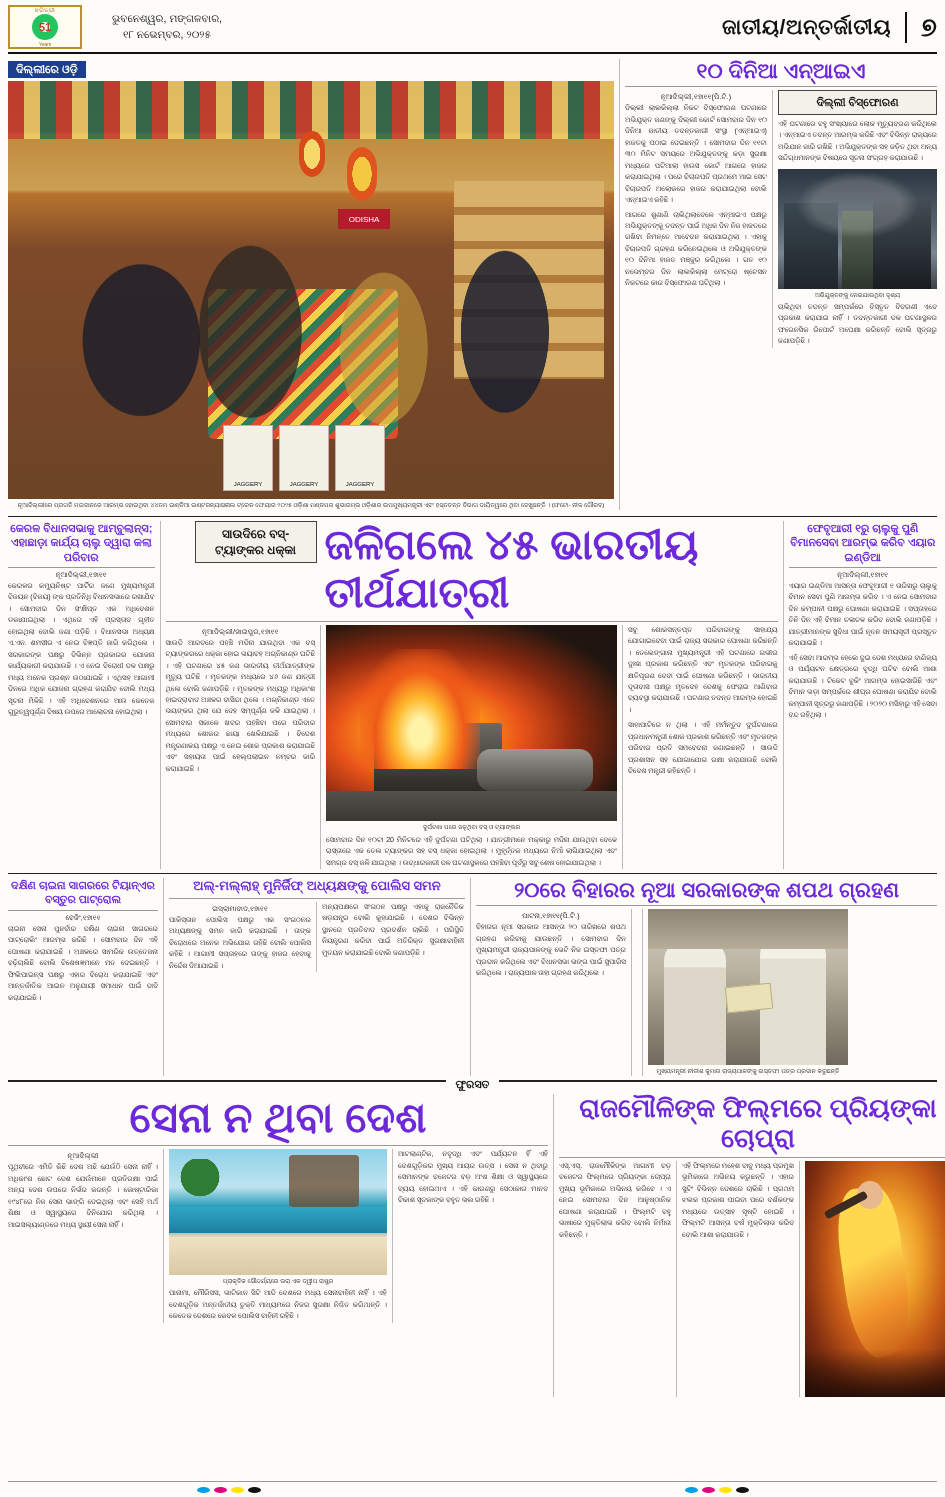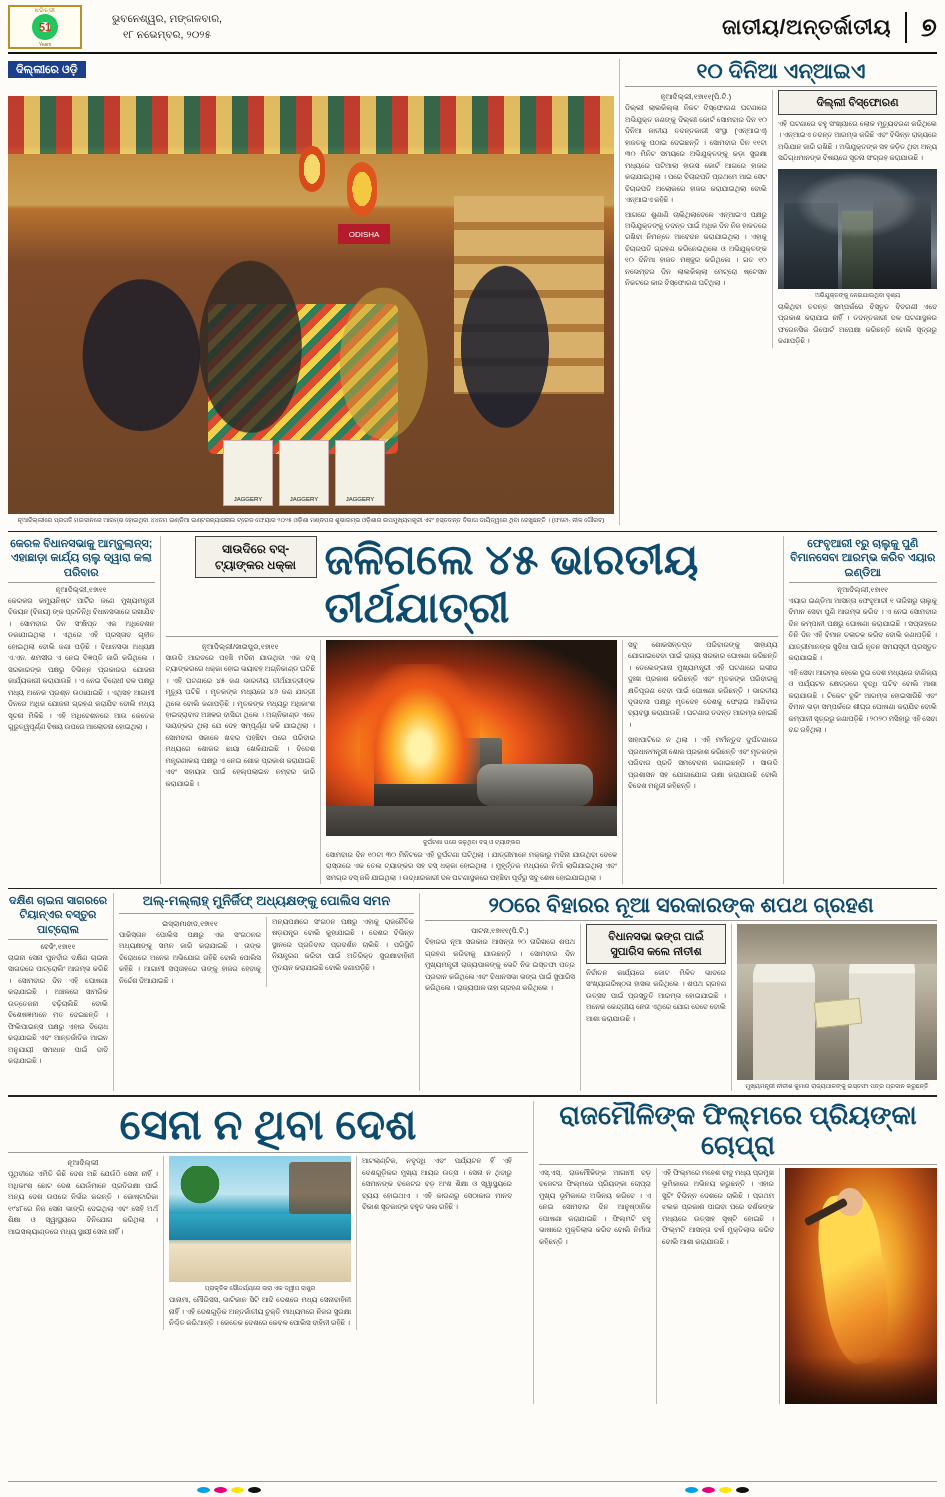--- a/index.html
+++ b/index.html
@@ -87,21 +87,21 @@
   }
   .body-text {
     font-size: 7.1px;
     line-height: 1.62;
     text-align: justify;
     color: #1a1a1a;
     word-spacing: -0.3px;
     hyphens: auto;
   }
   .headline {
-    font-weight: bold; line-height: 1.15; color:#0c4a6e;
+    font-weight: bold; line-height: 1.15; color:#6d28d9;
   }
   .h-xxl { font-size: 42px; }
   .h-xl  { font-size: 26px; }
   .h-l   { font-size: 21px; }
   .h-s   { font-size: 13px; }
   .h-xs  { font-size: 11px; }
   .center { text-align:center; }
 
   .subhead-box {
     border: 1px solid #444;
@@ -173,21 +173,21 @@
       <div>୧୮ ନଭେମ୍ବର, ୨୦୨୫</div>
     </div>
     <div class="masthead-spacer"></div>
     <div class="section-title">ଜାତୀୟ/ଅନ୍ତର୍ଜାତୀୟ</div>
     <div class="page-no">୭</div>
   </div>
 
   <div class="cols" style="margin-top:5px;">
 
     <div style="width:606px;">
-      <div style="margin-bottom:18px;">
+      <div style="margin-bottom:3px;">
         <span class="label-tag">ଦିଲ୍ଲୀରେ ଓଡ଼ି</span>
       </div>
       <div class="photo ph-stall" style="height:418px;">
         <div style="position:absolute;left:0;top:0;right:0;height:58px;background:repeating-linear-gradient(90deg,#c8402f 0 16px,#f2d36a 16px 32px,#2a6e4f 32px 48px);opacity:.85;"></div>
         <div style="position:absolute;left:56%;top:66px;width:30px;height:54px;background:radial-gradient(ellipse at 50% 50%,#f5c842 0 45%,#e0541e 46% 100%);border-radius:50%/40%;"></div>
         <div style="position:absolute;left:48%;top:50px;width:26px;height:46px;background:radial-gradient(ellipse at 50% 50%,#f7d86a 0 45%,#d84a1a 46% 100%);border-radius:50%/40%;"></div>
         <div style="position:absolute;right:10px;top:100px;width:150px;bottom:120px;background:repeating-linear-gradient(180deg,#d9b06a 0 26px,#b07b3a 26px 34px);"></div>
         <div style="position:absolute;left:200px;bottom:60px;width:190px;height:150px;background:repeating-linear-gradient(135deg,#e04a2f 0 7px,#f3d04a 7px 14px,#2f7d5a 14px 21px);border-radius:6px;"></div>
         <div style="position:absolute;left:330px;top:128px;width:52px;height:20px;background:#b41c2c;color:#fff;font-size:8px;display:flex;align-items:center;justify-content:center;">ODISHA</div>
         <div class="ph-overlay-figs"></div>
@@ -258,21 +258,21 @@
         </div>
         <div class="vrule"></div>
         <div style="width:292px;">
           <div class="photo ph-fire" style="height:196px;">
             <div style="position:absolute;left:48px;bottom:28px;width:128px;height:70px;background:linear-gradient(180deg,#6d6a63,#2a2723);border-radius:3px;"></div>
             <div style="position:absolute;right:24px;bottom:30px;width:116px;height:42px;background:linear-gradient(180deg,#9a9891,#4a4843);border-radius:14px;"></div>
             <div style="position:absolute;left:34px;bottom:52px;width:120px;height:120px;background:radial-gradient(ellipse at 50% 70%,#fff3a8 0 12%,#ffb72c 30%,#ef5a18 52%,rgba(160,50,15,0) 78%);"></div>
             <div style="position:absolute;left:0;right:0;bottom:0;height:30px;background:linear-gradient(180deg,#55514c,#3a3733);"></div>
           </div>
           <div class="caption">ଦୁର୍ଘଟଣା ପରେ ଜଳୁଥିବା ବସ୍ ଓ ଟ୍ୟାଙ୍କର</div>
-          <div class="body-text" style="margin-top:3px;">ସୋମବାର ଦିନ ୧୦ଟା ୩୦ ମିନିଟରେ ଏହି ଦୁର୍ଘଟଣା ଘଟିଥିଲା । ଯାତ୍ରୀମାନେ ମକ୍କାରୁ ମଦିନା ଯାଉଥିବା ବେଳେ ରାସ୍ତାରେ ଏକ ତେଲ ଟ୍ୟାଙ୍କର ସହ ବସ୍ ଧକ୍କା ହୋଇଥିଲା । ମୁହୂର୍ତ୍ତକ ମଧ୍ୟରେ ନିଆଁ ଲାଗିଯାଇଥିଲା ଏବଂ ସମଗ୍ର ବସ୍ ଜଳି ଯାଇଥିଲା । ଉଦ୍ଧାରକାରୀ ଦଳ ଘଟଣାସ୍ଥଳରେ ପହଞ୍ଚିବା ପୂର୍ବରୁ ସବୁ ଶେଷ ହୋଇଯାଇଥିଲା ।</div>
+          <div class="body-text" style="margin-top:3px;">ସୋମବାର ଦିନ ୧୦ଟା 20 ମିନିଟରେ ଏହି ଦୁର୍ଘଟଣା ଘଟିଥିଲା । ଯାତ୍ରୀମାନେ ମକ୍କାରୁ ମଦିନା ଯାଉଥିବା ବେଳେ ରାସ୍ତାରେ ଏକ ତେଲ ଟ୍ୟାଙ୍କର ସହ ବସ୍ ଧକ୍କା ହୋଇଥିଲା । ମୁହୂର୍ତ୍ତକ ମଧ୍ୟରେ ନିଆଁ ଲାଗିଯାଇଥିଲା ଏବଂ ସମଗ୍ର ବସ୍ ଜଳି ଯାଇଥିଲା । ଉଦ୍ଧାରକାରୀ ଦଳ ଘଟଣାସ୍ଥଳରେ ପହଞ୍ଚିବା ପୂର୍ବରୁ ସବୁ ଶେଷ ହୋଇଯାଇଥିଲା ।</div>
         </div>
         <div class="vrule"></div>
         <div style="width:150px;">
           <div class="body-text">ସବୁ ଶୋକସନ୍ତପ୍ତ ପରିବାରଙ୍କୁ ସାହାଯ୍ୟ ଯୋଗାଇଦେବା ପାଇଁ ରାଜ୍ୟ ସରକାର ଘୋଷଣା କରିଛନ୍ତି । ତେଲେଙ୍ଗାନା ମୁଖ୍ୟମନ୍ତ୍ରୀ ଏହି ଘଟଣାରେ ଗଭୀର ଦୁଃଖ ପ୍ରକାଶ କରିଛନ୍ତି ଏବଂ ମୃତକଙ୍କ ପରିବାରକୁ କ୍ଷତିପୂରଣ ଦେବା ପାଇଁ ଘୋଷଣା କରିଛନ୍ତି । ଭାରତୀୟ ଦୂତାବାସ ପକ୍ଷରୁ ମୃତଦେହ ଦେଶକୁ ଫେରାଇ ଆଣିବାର ବ୍ୟବସ୍ଥା କରାଯାଉଛି । ଘଟଣାର ତଦନ୍ତ ଆରମ୍ଭ ହୋଇଛି ।</div>
           <div class="body-text" style="margin-top:4px;">ସାହାପାଟିରେ ନ ଥିଲା । ଏହି ମର୍ମନ୍ତୁଦ ଦୁର୍ଘଟଣାରେ ପ୍ରଧାନମନ୍ତ୍ରୀ ଶୋକ ପ୍ରକାଶ କରିଛନ୍ତି ଏବଂ ମୃତକଙ୍କ ପରିବାର ପ୍ରତି ସମବେଦନା ଜଣାଇଛନ୍ତି । ସାଉଦି ପ୍ରଶାସନ ସହ ଯୋଗାଯୋଗ ରକ୍ଷା କରାଯାଉଛି ବୋଲି ବିଦେଶ ମନ୍ତ୍ରୀ କହିଛନ୍ତି ।</div>
         </div>
       </div>
     </div>
 
     <div class="vrule"></div>
@@ -318,52 +318,51 @@
 
     <div style="flex:1;">
       <div class="headline h-l center">୨୦ରେ ବିହାରର ନୂଆ ସରକାରଙ୍କ ଶପଥ ଗ୍ରହଣ</div>
       <div class="rule-thin"></div>
       <div class="cols">
         <div style="width:150px;">
           <div class="byline">ପାଟନା,୧୭ା୧୧(ପି.ଟି.)</div>
           <div class="body-text">ବିହାରର ନୂଆ ସରକାର ଆସନ୍ତା ୨୦ ତାରିଖରେ ଶପଥ ଗ୍ରହଣ କରିବାକୁ ଯାଉଛନ୍ତି । ସୋମବାର ଦିନ ମୁଖ୍ୟମନ୍ତ୍ରୀ ରାଜ୍ୟପାଳଙ୍କୁ ଭେଟି ନିଜ ଇସ୍ତଫା ପତ୍ର ପ୍ରଦାନ କରିଥିଲେ ଏବଂ ବିଧାନସଭା ଭଙ୍ଗ ପାଇଁ ସୁପାରିସ କରିଥିଲେ । ରାଜ୍ୟପାଳ ତାହା ଗ୍ରହଣ କରିଥିଲେ ।</div>
         </div>
         <div class="vrule"></div>
-        <div style="width:140px;">
-          <div class="subhead-box mb4">ବିଧାନସଭା ଭଙ୍ଗ ପାଇଁ ସୁପାରିସ କଲେ ନୀତୀଶ</div>
-          <div class="body-text">ନିର୍ବାଚନ କାର୍ଯ୍ୟରେ ଜୋଟ ମିଳିତ ଭାବରେ ସଂଖ୍ୟାଗରିଷ୍ଠତା ହାସଲ କରିଥିଲେ । ଶପଥ ଗ୍ରହଣ ଉତ୍ସବ ପାଇଁ ପ୍ରସ୍ତୁତି ଆରମ୍ଭ ହୋଇଯାଇଛି । ଅନେକ କେନ୍ଦ୍ରୀୟ ନେତା ଏଥିରେ ଯୋଗ ଦେବେ ବୋଲି ଆଶା କରାଯାଉଛି ।</div>
-        </div>
         <div class="vrule"></div>
         <div style="width:200px;">
           <div class="photo ph-oath" style="height:156px;">
             <div style="position:absolute;left:16px;bottom:0;width:62px;height:126px;background:linear-gradient(180deg,#efece2 0 22%,#dcd7c8 23% 100%);border-radius:22px 22px 0 0;"></div>
             <div style="position:absolute;right:22px;bottom:0;width:66px;height:134px;background:linear-gradient(180deg,#f3f0e6 0 20%,#e3dfd2 21% 100%);border-radius:24px 24px 0 0;"></div>
             <div style="position:absolute;left:78px;bottom:54px;width:46px;height:26px;background:#e9e2b8;border:1px solid #b9ae7e;transform:rotate(-6deg);"></div>
             <div style="position:absolute;left:0;right:0;top:0;height:40px;background:linear-gradient(180deg,#8d8573,#b6ae9a);"></div>
           </div>
           <div class="caption">ମୁଖ୍ୟମନ୍ତ୍ରୀ ନୀତୀଶ କୁମାର ରାଜ୍ୟପାଳଙ୍କୁ ଇସ୍ତଫା ପତ୍ର ପ୍ରଦାନ କରୁଛନ୍ତି</div>
         </div>
       </div>
     </div>
   </div>
 
   <div class="rule-h" style="border-top-width:2px;"></div>
 
+  <div style="text-align:center;margin:-12px 0 2px;">
+    <span style="background:#fdfcf9;padding:0 10px;font-size:11px;font-weight:bold;">ଫୁରସତ</span>
+  </div>
 
   <div class="cols">
     <div style="width:540px;">
       <div class="headline h-xxl center">ସେନା ନ ଥିବା ଦେଶ</div>
       <div class="rule-thin"></div>
       <div class="cols">
         <div style="width:150px;">
           <div class="byline">ନୂଆଦିଲ୍ଲୀ</div>
           <div class="body-text">ପୃଥିବୀରେ ଏମିତି କିଛି ଦେଶ ଅଛି ଯେଉଁଠି ସେନା ନାହିଁ । ଅଧିକାଂଶ ଛୋଟ ଦେଶ ଯେଉଁମାନେ ପ୍ରତିରକ୍ଷା ପାଇଁ ଅନ୍ୟ ଦେଶ ଉପରେ ନିର୍ଭର କରନ୍ତି । କୋଷ୍ଟାରିକା ୧୯୪୮ରେ ନିଜ ସେନା ଭାଙ୍ଗି ଦେଇଥିଲା ଏବଂ ସେହି ଅର୍ଥ ଶିକ୍ଷା ଓ ସ୍ୱାସ୍ଥ୍ୟରେ ବିନିଯୋଗ କରିଥିଲା । ଆଇସଲ୍ୟାଣ୍ଡରେ ମଧ୍ୟ ସ୍ଥାୟୀ ସେନା ନାହିଁ ।</div>
         </div>
         <div class="vrule"></div>
-        <div style="width:182px;">
+        <div style="width:218px;">
           <div class="photo ph-beach" style="height:126px;">
             <div style="position:absolute;left:8px;top:10px;width:46px;height:60px;background:radial-gradient(circle at 50% 30%,#2f7c35 0 40%,transparent 41%);"></div>
             <div style="position:absolute;left:120px;top:6px;width:70px;height:52px;background:#6c4a2c;opacity:.75;border-radius:4px;"></div>
             <div style="position:absolute;left:0;right:0;top:58px;height:26px;background:linear-gradient(180deg,#2fa7c4,#1d7fa0);"></div>
             <div style="position:absolute;left:0;right:0;bottom:0;height:38px;background:linear-gradient(180deg,#efe2c4,#d9c8a4);"></div>
           </div>
           <div class="caption">ପ୍ରାକୃତିକ ସୌନ୍ଦର୍ଯ୍ୟରେ ଭରା ଏକ ଦ୍ୱୀପ ରାଷ୍ଟ୍ର</div>
           <div class="body-text" style="margin-top:2px;">ପାନାମା, ମୌରିସସ, ଭାଟିକାନ ସିଟି ଆଦି ଦେଶରେ ମଧ୍ୟ ସେନାବାହିନୀ ନାହିଁ । ଏହି ଦେଶଗୁଡ଼ିକ ଅନ୍ତର୍ଜାତୀୟ ଚୁକ୍ତି ମାଧ୍ୟମରେ ନିଜର ସୁରକ୍ଷା ନିଶ୍ଚିତ କରିଥାନ୍ତି । କେତେକ ଦେଶରେ କେବଳ ପୋଲିସ ବାହିନୀ ରହିଛି ।</div>
         </div>
         <div class="vrule"></div>

